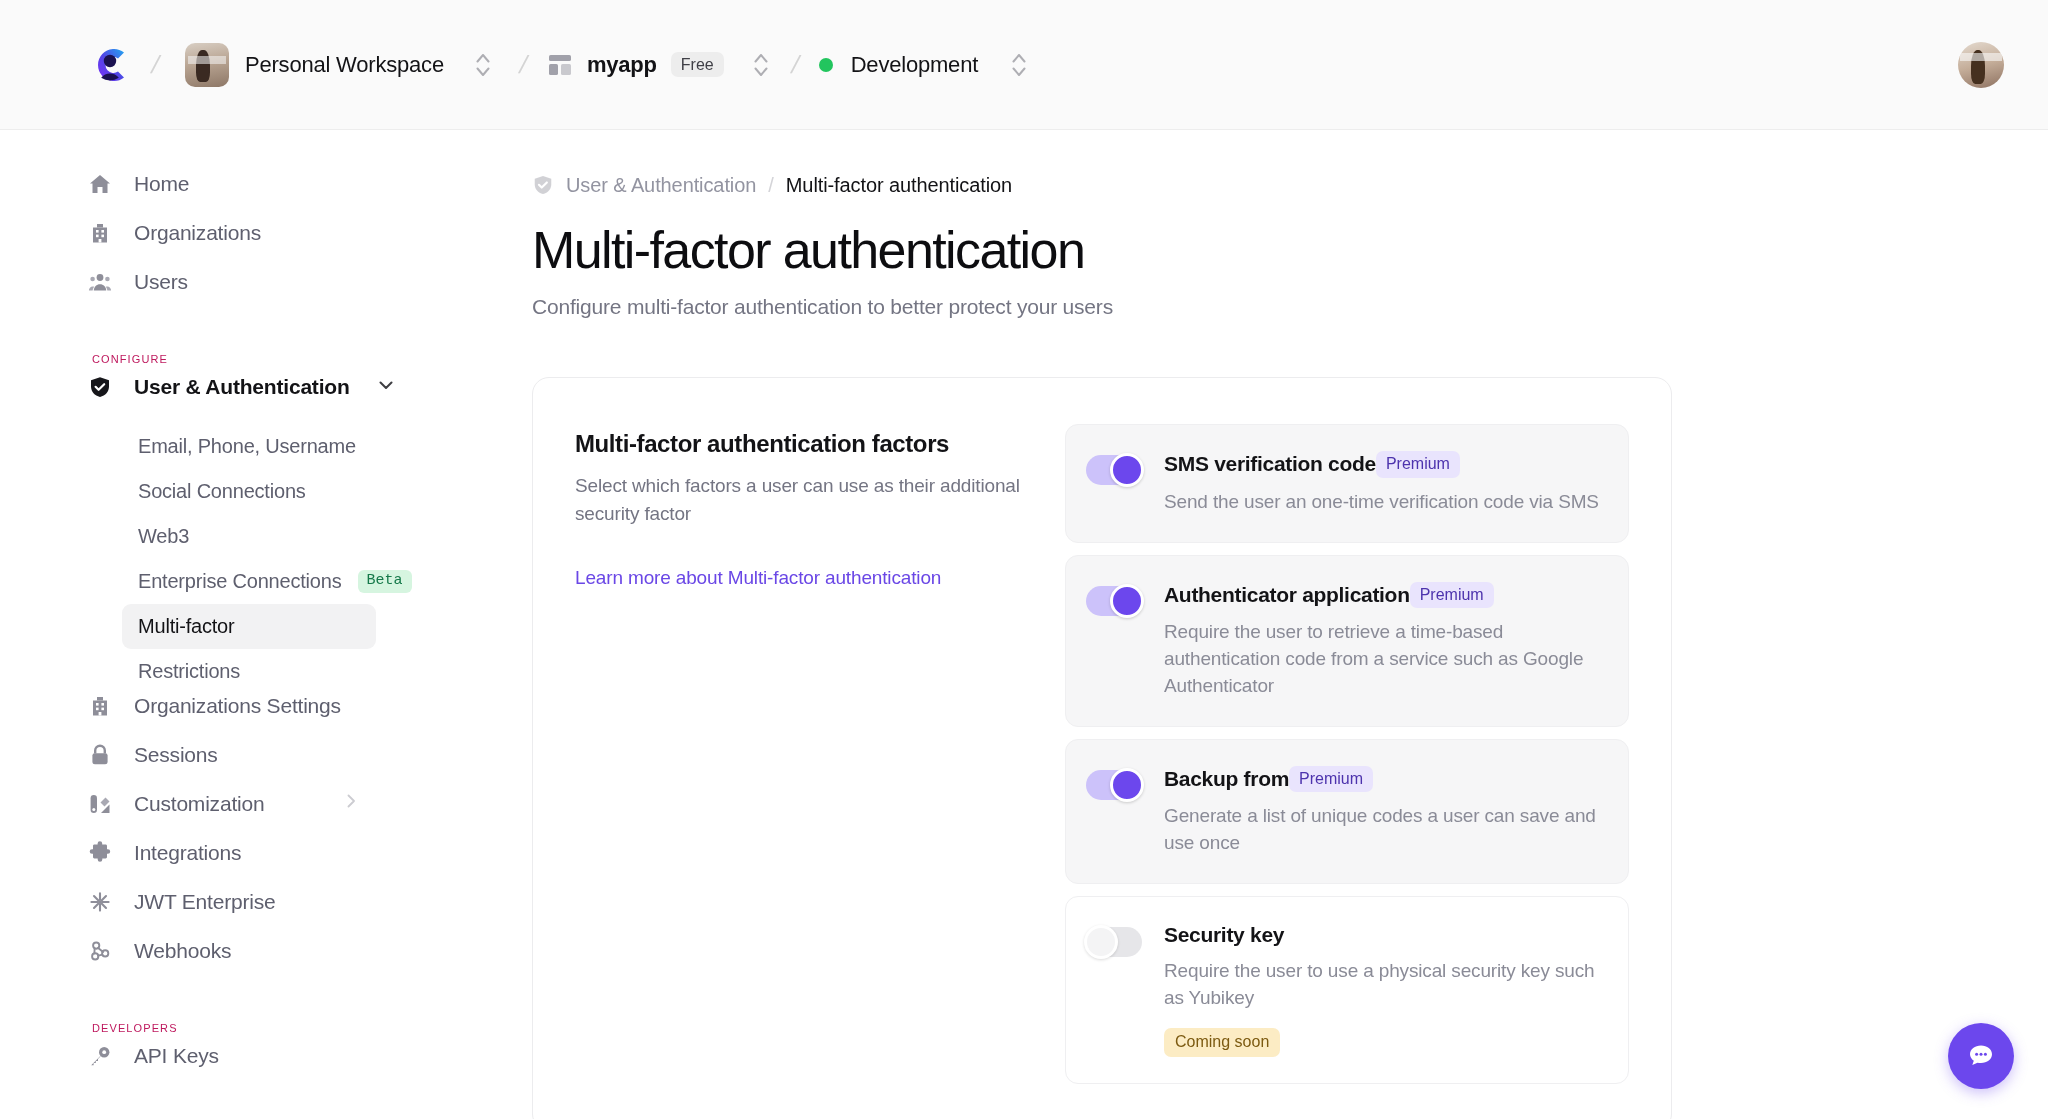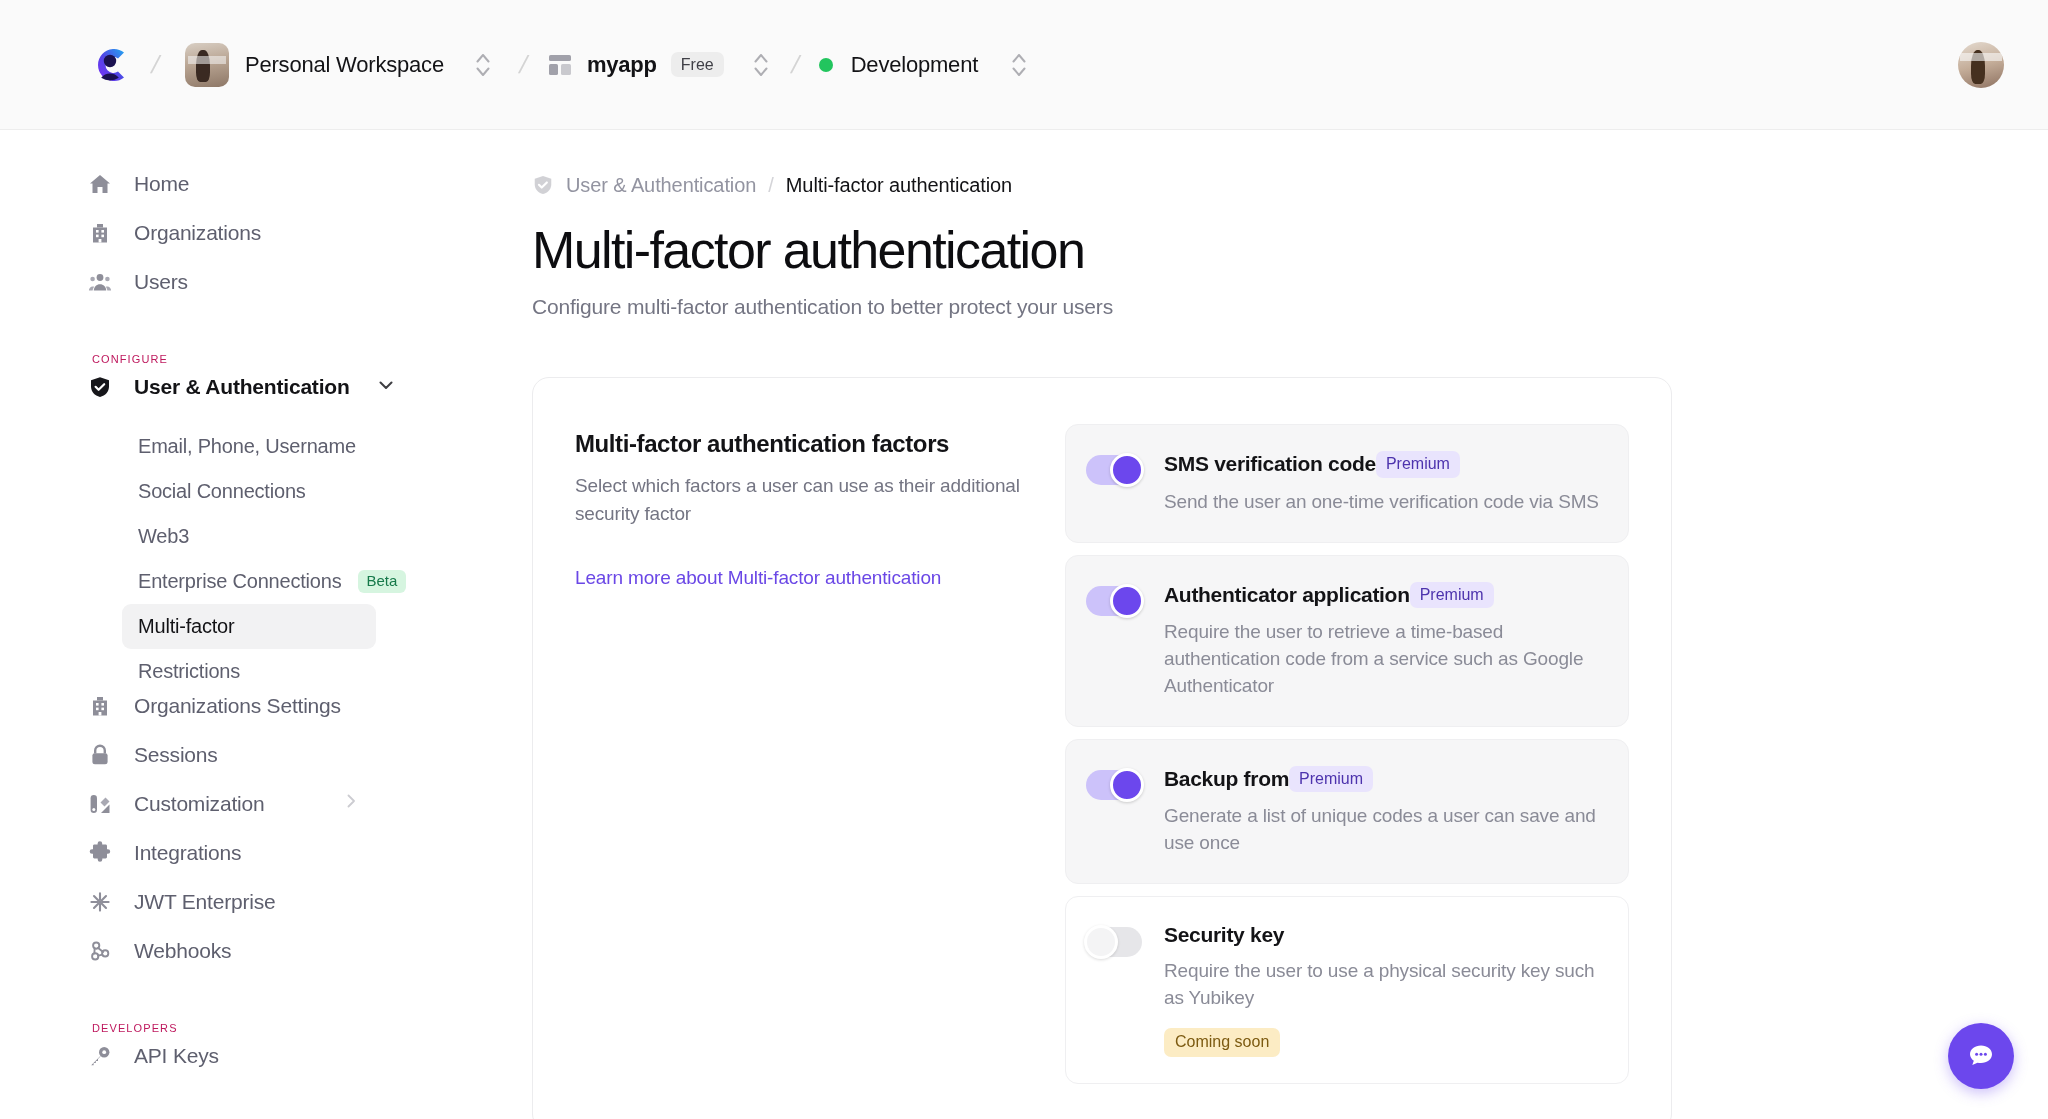--- a/index.html
+++ b/index.html
@@ -102,21 +102,21 @@
   .sub-item {
     display: flex; align-items: center; gap: 12px;
     height: 45px; padding: 0 16px; margin: 0 -16px 0 34px;
     border-radius: 9px; cursor: pointer;
   }
   .sub-item .sub-label { font-size: 20px; color: #5e5f6e; letter-spacing: -.2px; white-space: nowrap; }
   .sub-item.selected { background: #f2f2f3; }
   .sub-item.selected .sub-label { color: #131316; font-weight: 400; }
   .beta-badge {
     background: #d6f5e0; color: #16794a; font-size: 15px; font-weight: 500;
-    padding: 3px 9px; border-radius: 6px; line-height: 1.1; margin-left: 4px;
+    padding: 3px 9px; border-radius: 6px; line-height: 1.1; margin-left: 4px; font-family: Liberation Mono, monospace;
   }
 
   
   .main {
     position: absolute; top: 130px; left: 440px;
     width: 1608px; height: 989px;
     padding: 40px 100px 0 92px;
     overflow: hidden;
   }
   .breadcrumb { display: flex; align-items: center; gap: 12px; height: 30px; }

